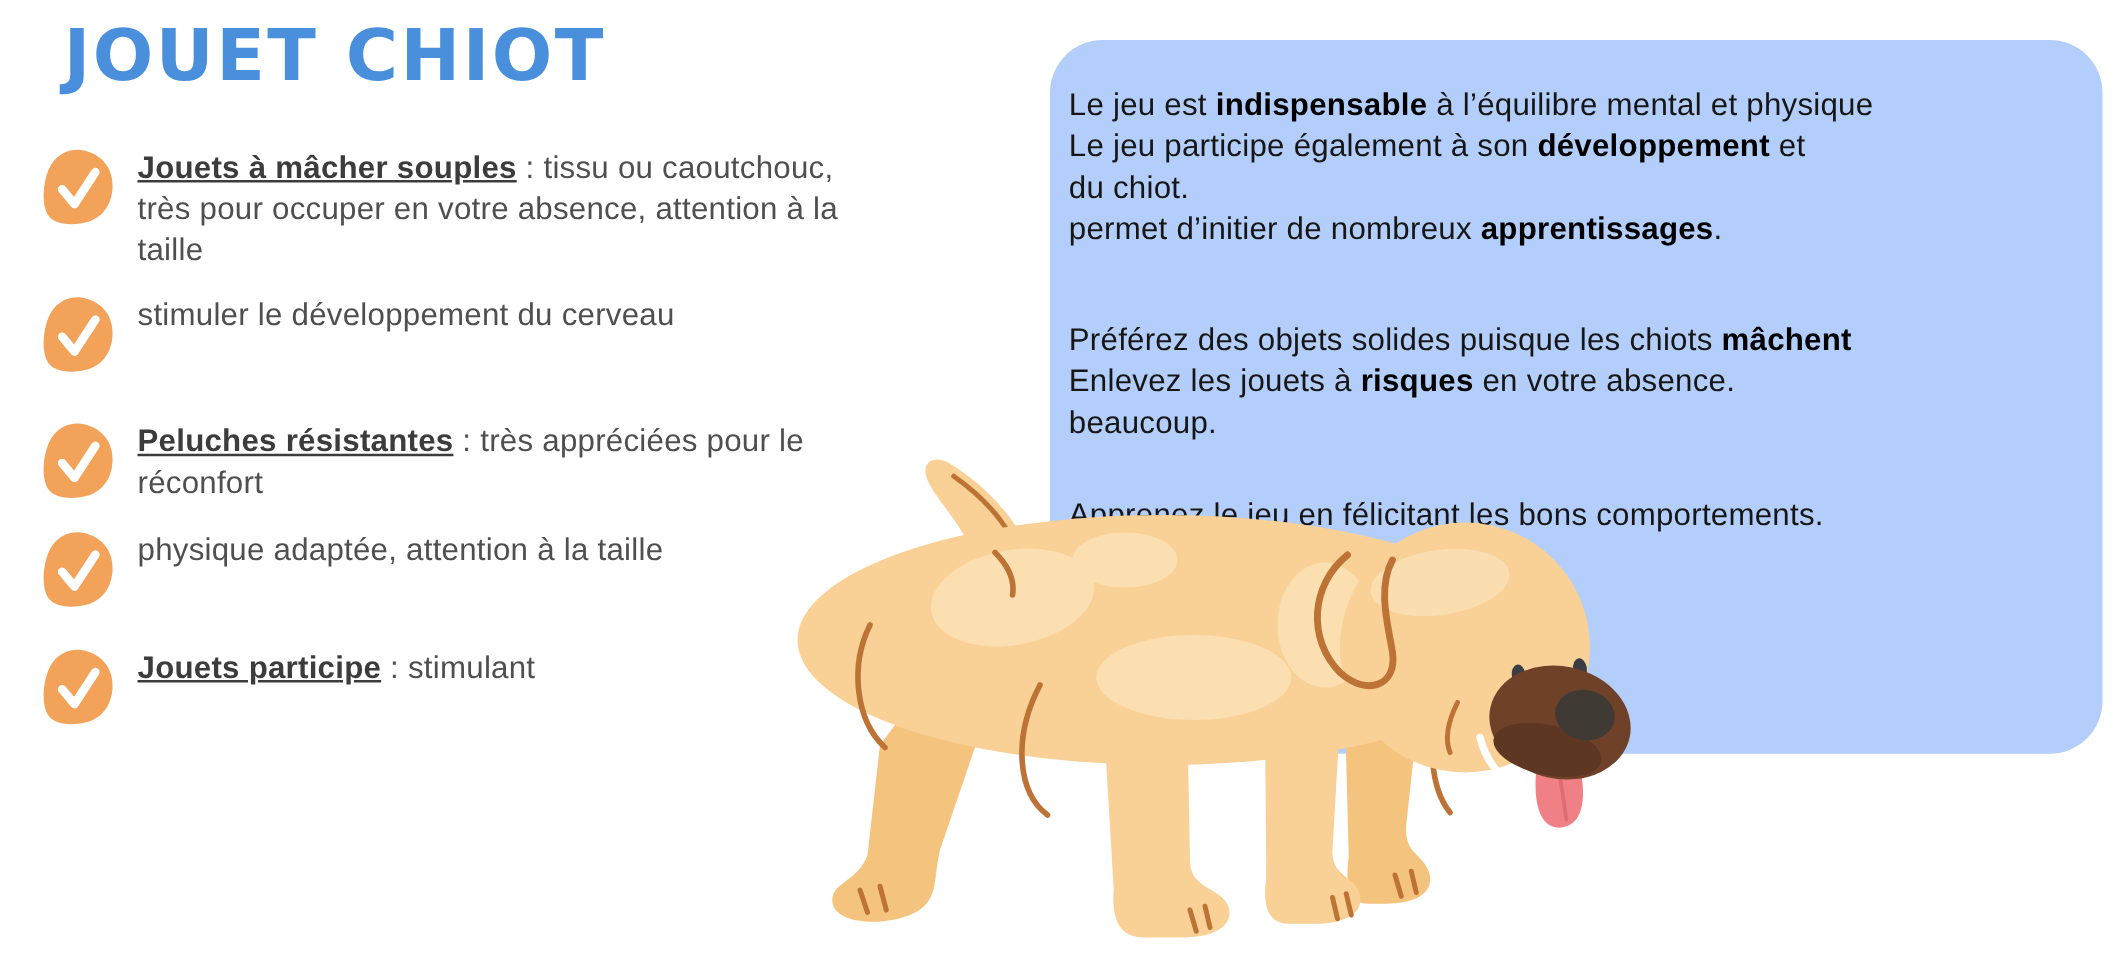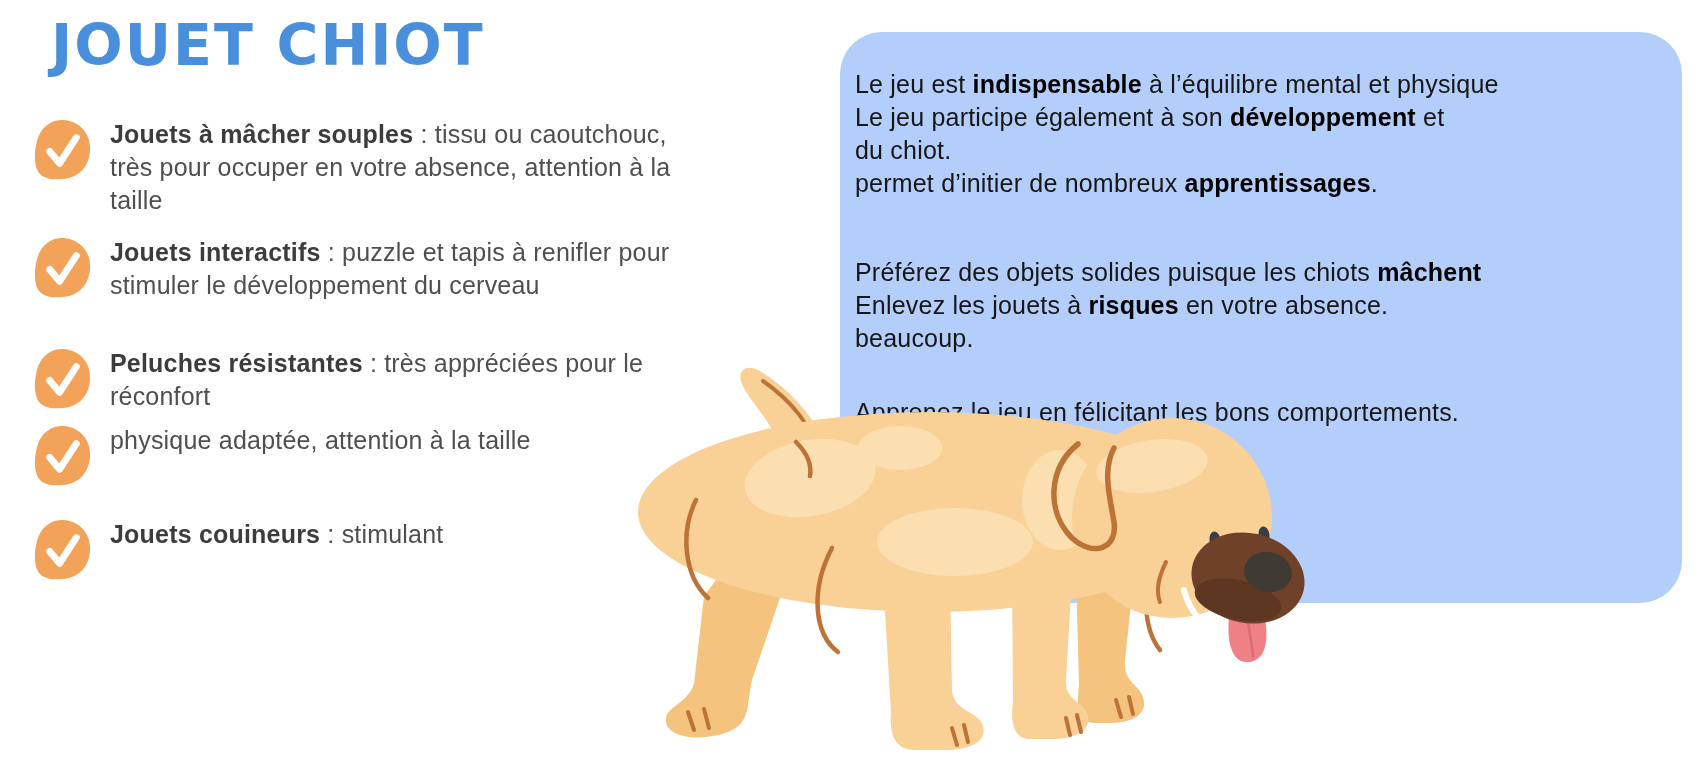--- a/index.html
+++ b/index.html
@@ -10,28 +10,28 @@
   }
   
   .title{
     position:absolute;left:51px;top:12px;margin:0;
     font-family:"DejaVu Sans",sans-serif;
     font-size:57px;font-weight:800;letter-spacing:2px;
     color:var(--title_blue,#4A8FDB);
   }
   
   .check-item{position:absolute;left:33px;display:flex;gap:18px;align-items:flex-start;}
-  .ci-0{top:118px}.ci-1{top:236px}.ci-2{top:347px}.ci-3{top:424px}.ci-4{top:518px}
+  .ci-0{top:118px}.ci-1{top:236px}.ci-2{top:337px}.ci-3{top:424px}.ci-4{top:518px}
   .check-badge{flex:none;width:59px;height:63px;display:block;}
   .item-text{
     width:710px;color:var(--list_text,#4F4F4F);
     font-size:25px;letter-spacing:.2px;
   }
   .item-text .rich-line{line-height:33px;min-height:33px;}
-  .checklist-zone .seg-b{font-weight:700;color:var(--list_bold,#3C3C3C);}
+  .checklist-zone .seg-b{font-weight:700;color:var(--list_bold,#3C3C3C);text-decoration:underline;}
   
   .info-box{
     position:absolute;left:840px;top:32px;width:842px;height:571px;
     box-sizing:border-box;border-radius:42px;
     background:var(--box_bg,#B3CEFA);
     padding:36px 22px 0 15px;
     color:var(--box_text,#161616);
     font-size:25px;letter-spacing:.2px;
   }
   .info-box .rich-line{line-height:33px;min-height:33px;}
@@ -78,21 +78,20 @@
           <div class="rich-line"><span>taille</span></div>
         </div>
     </div>
 
     <div class="check-item ci-1">
       <svg class="check-badge" viewBox="0 0 60 64">
         <path d="M32,2 C48,4 59,16 58,33 C57,50 46,61 30,62 C20,63 8,62 4,52 C0,42 2,24 8,14 C13,6 22,1 32,2 Z" fill="var(--check_orange)"></path>
         <path d="M17,34 L27,46 L44,20" stroke="var(--check_mark)" stroke-width="7" fill="none" stroke-linecap="round" stroke-linejoin="round"></path>
       </svg>
       <div class="item-text">
-          <div class="rich-line"><span class="seg-b">Jouets interactifs</span><span> : puzzle et tapis à renifler pour</span></div>
           <div class="rich-line"><span>stimuler le développement du cerveau</span></div>
         </div>
     </div>
 
     <div class="check-item ci-2">
       <svg class="check-badge" viewBox="0 0 60 64">
         <path d="M32,2 C48,4 59,16 58,33 C57,50 46,61 30,62 C20,63 8,62 4,52 C0,42 2,24 8,14 C13,6 22,1 32,2 Z" fill="var(--check_orange)"></path>
         <path d="M17,34 L27,46 L44,20" stroke="var(--check_mark)" stroke-width="7" fill="none" stroke-linecap="round" stroke-linejoin="round"></path>
       </svg>
       <div class="item-text">
@@ -110,21 +109,21 @@
           <div class="rich-line"><span>physique adaptée, attention à la taille</span></div>
         </div>
     </div>
 
     <div class="check-item ci-4">
       <svg class="check-badge" viewBox="0 0 60 64">
         <path d="M32,2 C48,4 59,16 58,33 C57,50 46,61 30,62 C20,63 8,62 4,52 C0,42 2,24 8,14 C13,6 22,1 32,2 Z" fill="var(--check_orange)"></path>
         <path d="M17,34 L27,46 L44,20" stroke="var(--check_mark)" stroke-width="7" fill="none" stroke-linecap="round" stroke-linejoin="round"></path>
       </svg>
       <div class="item-text">
-          <div class="rich-line"><span class="seg-b">Jouets couineurs</span><span> : stimulant</span></div>
+          <div class="rich-line"><span class="seg-b">Jouets participe</span><span> : stimulant</span></div>
         </div>
     </div>
 
   </div>
 
   <svg class="dog" viewBox="0 0 720 418" aria-hidden="true">
 
     <g>
       <path d="M238,122 C224,80 198,44 160,21 C147,13 136,20 142,34 C151,55 180,76 192,130 Z" fill="var(--dog_body)"></path>
       <path d="M224,114 C212,74 190,50 163,31" stroke="var(--dog_outline)" stroke-width="4" fill="none" stroke-linecap="round"></path>

